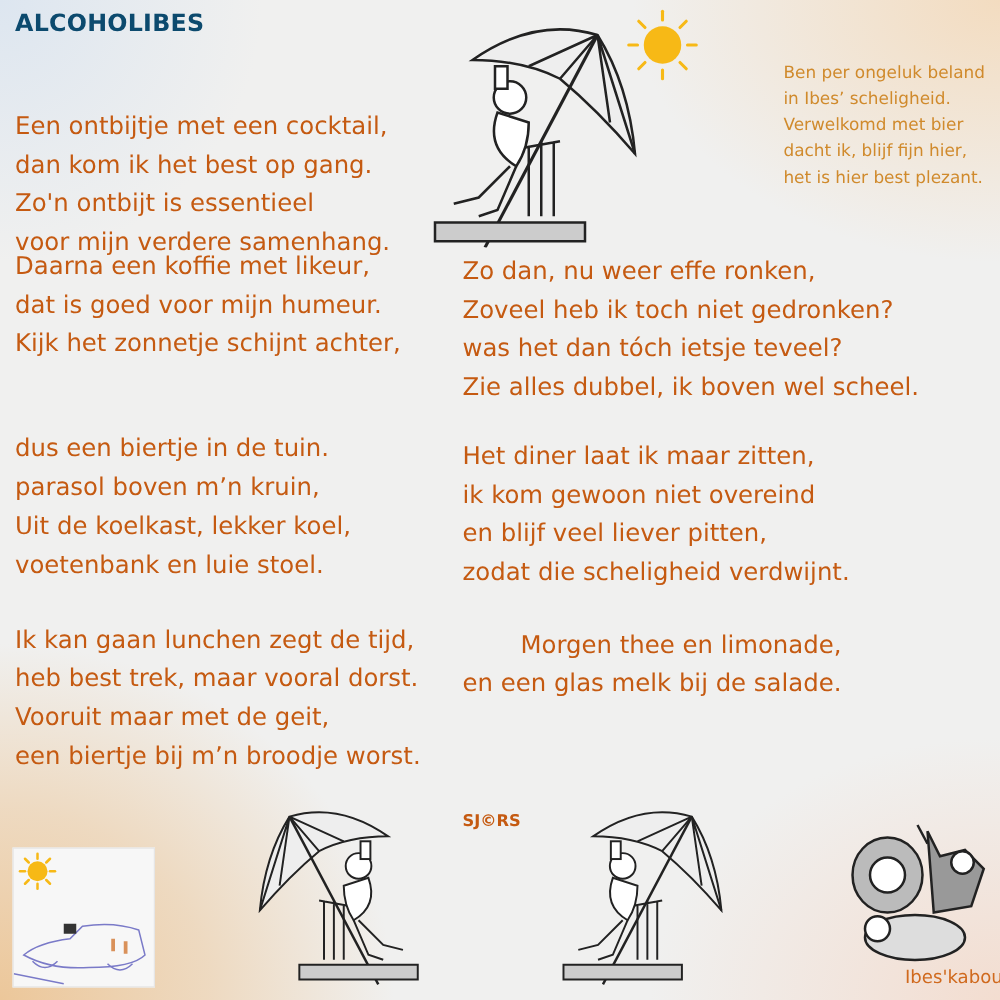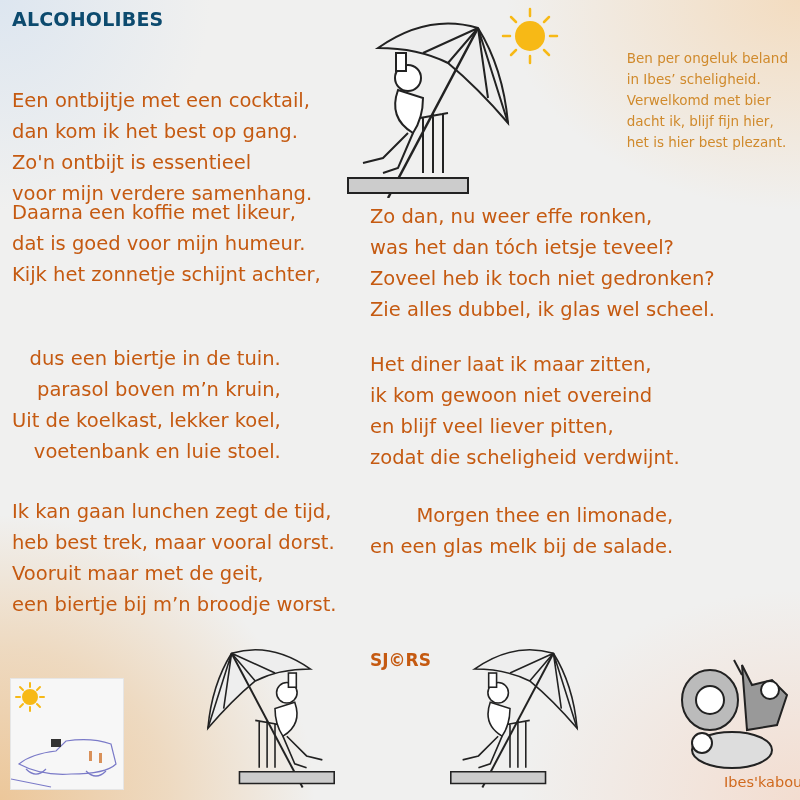--- a/index.html
+++ b/index.html
@@ -22,21 +22,21 @@
     font-size:19.5px; line-height:31px;
     white-space:nowrap;
   }
   .stanza div { height:31px; }
   .side-note {
     position:absolute; right:12px; top:8px; color:#d08a2c;
     font-size:13.5px; line-height:21px; white-space:nowrap;margin-top:40px;
   }
   .signature {
     position:absolute; left:370px; top:650px;
-    color:#c55a11; font-size:17px; font-weight:bold;
+    color:#c55a11; font-size:13px; font-weight:bold;
   }
   .brand {
     position:absolute; left:688px; top:774px;
     color:#d06a1e; font-size:14.5px;margin-left:36px;
   }
   .illus { position:absolute; }
   .car-card {
     position:absolute; left:10px; top:678px; width:112px; height:110px;
     background:#f7f7f7; border:1px solid #e6e6e6;
   }
@@ -50,38 +50,38 @@
   <div>Een ontbijtje met een cocktail,</div>
   <div>dan kom ik het best op gang.</div>
   <div>Zo'n ontbijt is essentieel</div>
   <div>voor mijn verdere samenhang.</div>
 </div>
 <div class="stanza" style="left:12px; top:197px;">
   <div>Daarna een koffie met likeur,</div>
   <div>dat is goed voor mijn humeur.</div>
   <div>Kijk het zonnetje schijnt achter,</div>
 </div>
-<div class="stanza" style="left:12px; top:343px;text-align:right;">
+<div class="stanza" style="left:12px; top:343px;">
   <div>dus een biertje in de tuin.</div>
   <div>parasol boven m’n kruin,</div>
   <div>Uit de koelkast, lekker koel,</div>
   <div>voetenbank en luie stoel.</div>
 </div>
 <div class="stanza" style="left:12px; top:496px;">
   <div>Ik kan gaan lunchen zegt de tijd,</div>
   <div>heb best trek, maar vooral dorst.</div>
   <div>Vooruit maar met de geit,</div>
   <div>een biertje bij m’n broodje worst.</div>
 </div>
 
 <div class="stanza" style="left:370px; top:201px;">
   <div>Zo dan, nu weer effe ronken,</div>
+  <div>Zoveel heb ik toch niet gedronken?</div>
   <div>was het dan tóch ietsje teveel?</div>
-  <div>Zoveel heb ik toch niet gedronken?</div>
-  <div>Zie alles dubbel, ik glas wel scheel.</div>
+  <div>Zie alles dubbel, ik boven wel scheel.</div>
 </div>
 <div class="stanza" style="left:370px; top:349px;">
   <div>Het diner laat ik maar zitten,</div>
   <div>ik kom gewoon niet overeind</div>
   <div>en blijf veel liever pitten,</div>
   <div>zodat die scheligheid verdwijnt.</div>
 </div>
 <div class="stanza" style="left:370px; top:500px;text-align:right;">
   <div>Morgen thee en limonade,</div>
   <div>en een glas melk bij de salade.</div>

